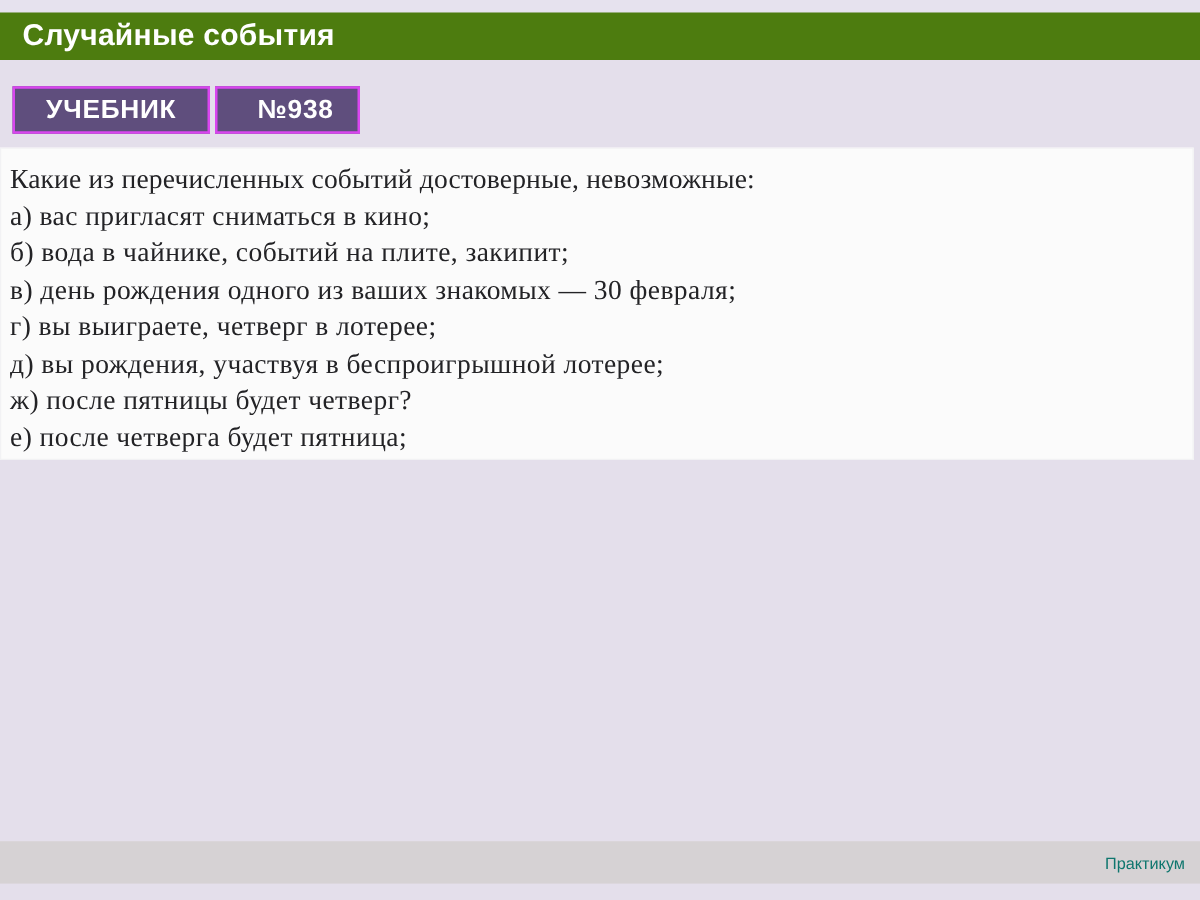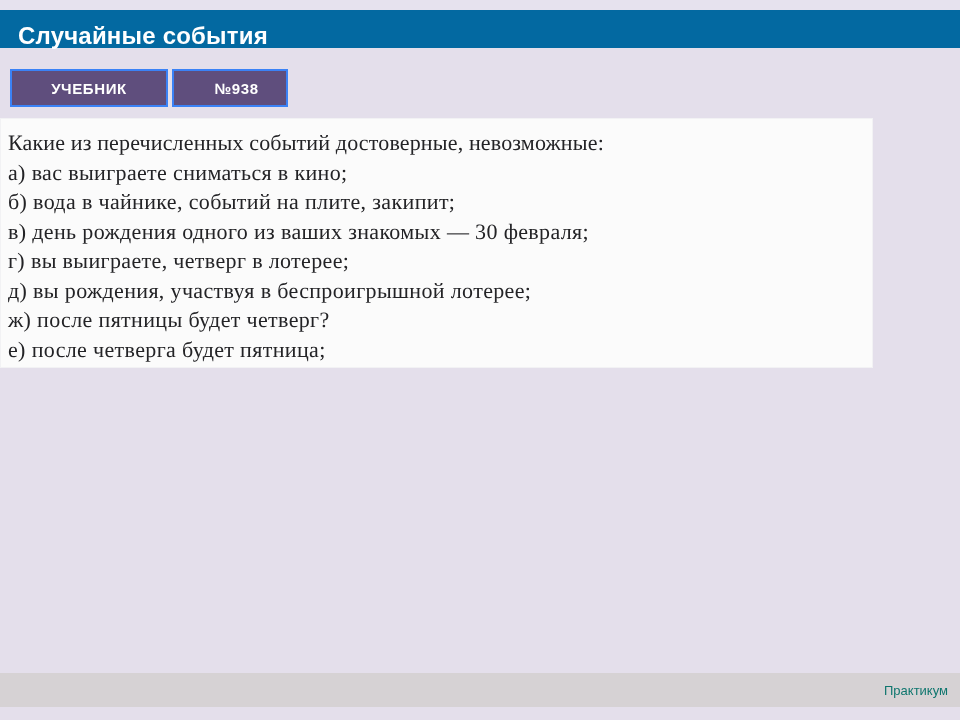--- a/index.html
+++ b/index.html
@@ -22,23 +22,23 @@
     left: 0; top: 0;
     width: 960px; height: 10px;
     background: #e6e2ee;
   }
 
   
   .title-bar {
     position: absolute;
     left: 0; top: 10px;
     width: 960px; height: 38px;
-    background: #0369a1;
+    background: #4d7c0f;
     display: flex;
-    align-items: flex-end;
+    align-items: center;
   }
   .title-text {
     color: #ffffff;
     font-size: 24px;
     font-weight: bold;
     letter-spacing: 0.2px;
     margin-left: 18px;
     line-height: 1;
     white-space: nowrap;
   }
@@ -47,39 +47,39 @@
   .button-row {
     position: absolute;
     left: 0; top: 48px;
     width: 960px; height: 70px;
   }
   .pill {
     position: absolute;
     top: 21px;
     height: 38px;
     background: #5f4e7d;
-    border: 2px solid #3b82f6;
+    border: 2px solid #d946ef;
     box-sizing: border-box;
     color: #ffffff;
-    font-size: 15px;
+    font-size: 21px;
     font-weight: bold;
     letter-spacing: 0.6px;
     display: flex;
     align-items: center;
     justify-content: center;
     cursor: pointer;
   }
   .pill-textbook { left: 10px;  width: 158px; }
   .pill-number   { left: 172px; width: 116px; padding-left: 13px; }
 
   
   .scan-panel {
     position: absolute;
     left: 0; top: 118px;
-    width: 873px; height: 250px;
+    width: 955px; height: 250px;
     background: #fbfbfb;
     box-shadow: inset 0 0 0 1px #f2f2f4;
     overflow: hidden;
   }
   .scan-inner {
     padding: 10px 0 0 8px;
   }
   .scan-line {
     font-family: "Liberation Serif", "DejaVu Serif", serif;
     font-size: 22px;
@@ -127,21 +127,21 @@
 </div>
 
 <div class="button-row">
   <div class="pill pill-textbook">УЧЕБНИК</div>
   <div class="pill pill-number">№938</div>
 </div>
 
 <div class="scan-panel">
   <div class="scan-inner">
     <div class="scan-line head">Какие из перечисленных событий достоверные, невозможные:</div>
-    <div class="scan-line">а) вас выиграете сниматься в кино;</div>
+    <div class="scan-line">а) вас пригласят сниматься в кино;</div>
     <div class="scan-line">б) вода в чайнике, событий на плите, закипит;</div>
     <div class="scan-line">в) день рождения одного из ваших знакомых — 30 февраля;</div>
     <div class="scan-line">г) вы выиграете, четверг в лотерее;</div>
     <div class="scan-line">д) вы рождения, участвуя в беспроигрышной лотерее;</div>
     <div class="scan-line">ж) после пятницы будет четверг?</div>
     <div class="scan-line">е) после четверга будет пятница;</div>
   </div>
 </div>
 
 <div class="footer-bar">

